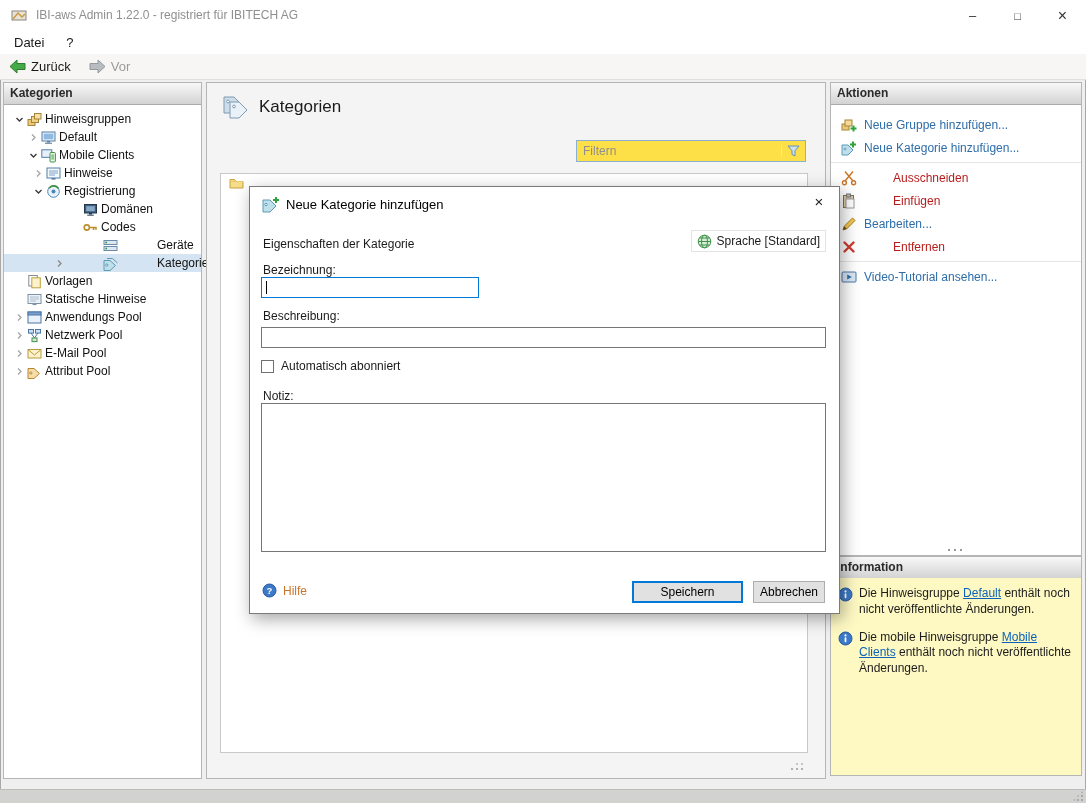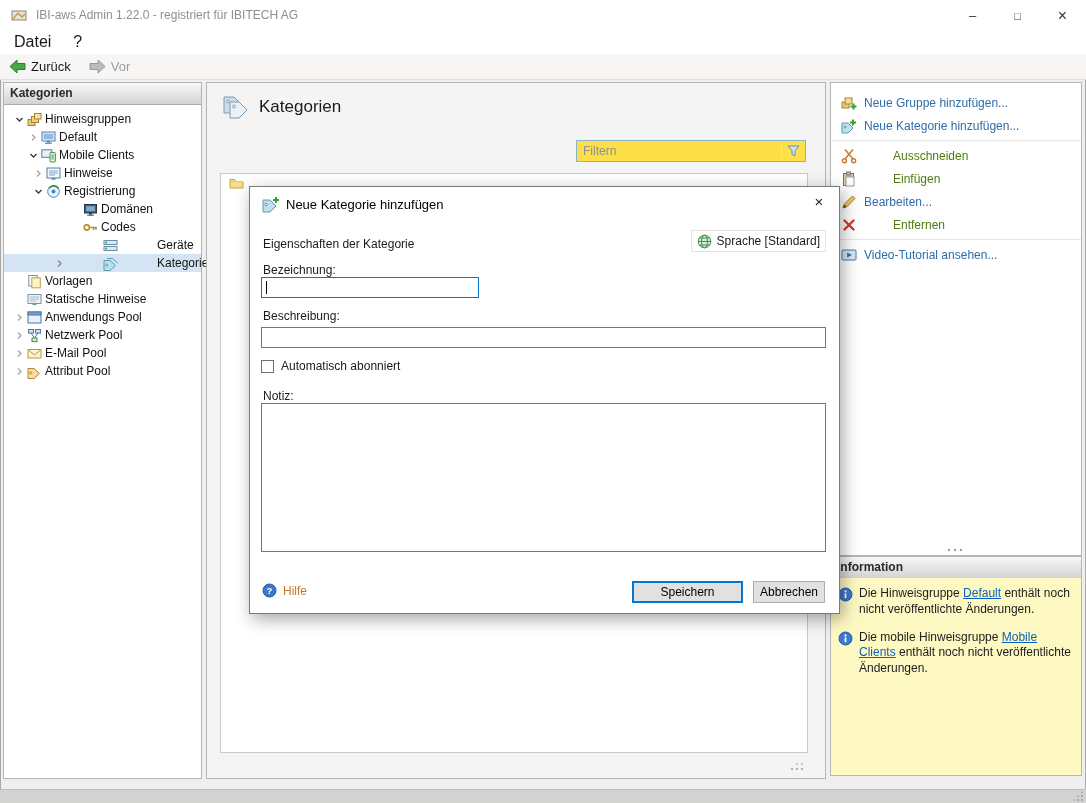--- a/index.html
+++ b/index.html
@@ -14,21 +14,21 @@
   .titlebar{position:absolute;left:0;top:0;width:100%;height:30px;background:#fff;}
   .app-icon{position:absolute;left:11px;top:7px;}
   .title-text{position:absolute;left:36px;top:8px;font-size:12px;color:#8f8f8f;white-space:nowrap;}
   .win-controls{position:absolute;right:1px;top:1px;display:flex;}
   .win-btn{width:45px;height:29px;display:flex;align-items:center;justify-content:center;color:#333;font-size:13px;cursor:default;}
   .win-btn.max{font-size:11px;}
   .win-btn.close{font-size:16px;}
 
   
   .menubar{position:absolute;left:0;top:30px;width:100%;height:24px;background:#fff;display:flex;align-items:center;}
-  .menu-item{padding:0 11px;height:100%;display:flex;align-items:center;font-size:16px;}
+  .menu-item{padding:0 11px;height:100%;display:flex;align-items:center;font-size:13px;}
   .menu-item.first{padding-left:14px;}
   .toolbar{position:absolute;left:0;top:54px;width:100%;height:25px;background:#f7f6f4;border-bottom:1px solid #e2e0dd;display:flex;align-items:center;}
   .tool-btn{display:flex;align-items:center;gap:5px;padding:0 9px;height:100%;font-size:13px;}
   .tool-btn.disabled .tool-label{color:#9b9b9b;}
 
   
   .panel{position:absolute;background:#fff;border:1px solid #b5b5b5;box-sizing:border-box;}
   .panel-header{height:21px;line-height:20px;background:linear-gradient(#f8f8f8,#d3d3d3);border-bottom:1px solid #ababab;font-weight:bold;font-size:12px;color:#2b2b2b;padding-left:6px;}
 
   
@@ -60,21 +60,21 @@
   .sort-asc{width:0;height:0;border-left:4px solid transparent;border-right:4px solid transparent;border-bottom:5px solid #8a8a8a;margin-right:2px;}
   .trow{display:flex;height:18px;align-items:center;}
   .td-icon{width:30px;flex:none;display:flex;justify-content:center;}
   .main-grip{position:absolute;left:583px;top:678px;}
 
   
   .actions-panel{left:830px;top:82px;width:252px;height:474px;}
   .actions-list{padding-top:8px;}
   .action-item{height:23px;display:flex;align-items:center;gap:7px;padding-left:10px;font-size:12px;cursor:default;white-space:nowrap;}
   .act-blue{color:#2e6da8;}
-  .act-orange{color:#4d7c0f;gap:36px;}
+  .act-orange{color:#b91c1c;gap:36px;}
   .action-sep{border-top:1px solid #e6e6e6;margin:3px 0;}
   .splitter-grip{position:absolute;left:0;right:0;bottom:3px;display:flex;justify-content:center;}
 
   
   .info-panel{left:830px;top:556px;width:252px;height:220px;}
   .info-body{background:#fef9c3;position:absolute;top:21px;left:0;right:0;bottom:0;padding:8px 7px;box-sizing:border-box;}
   .info-item{display:flex;gap:6px;margin-bottom:12px;}
   .info-icon-box{flex:none;padding-top:1px;}
   .info-text{font-size:12px;line-height:1.32;color:#1c1c1c;}
   .info-link{color:#0b62b8;text-decoration:underline;cursor:pointer;}
@@ -412,20 +412,21 @@
         <circle cx="2" cy="8" r="1" fill="#9a9a9a"></circle>
         <circle cx="7" cy="8" r="1" fill="#9a9a9a"></circle>
         <circle cx="12" cy="8" r="1" fill="#9a9a9a"></circle>
         <circle cx="7" cy="3" r="1" fill="#b5b5b5"></circle>
         <circle cx="12" cy="3" r="1" fill="#b5b5b5"></circle>
       </svg>
   </span>
 </div>
 
 <div class="panel actions-panel">
+  <div class="panel-header">Aktionen</div>
   <div class="actions-list">
 
     <div class="action-item act-blue">
       <span>
           <svg width="16" height="16">
             <rect x="1" y="7" width="7" height="6" fill="#ecc977" stroke="#a58338"></rect>
             <rect x="4" y="3" width="7" height="6" fill="#f4da96" stroke="#a58338"></rect>
             <path d="M12.5,8.5 v6 M9.5,11.5 h6" stroke="#2fa33a" stroke-width="2"></path>
           </svg>
         </span>

